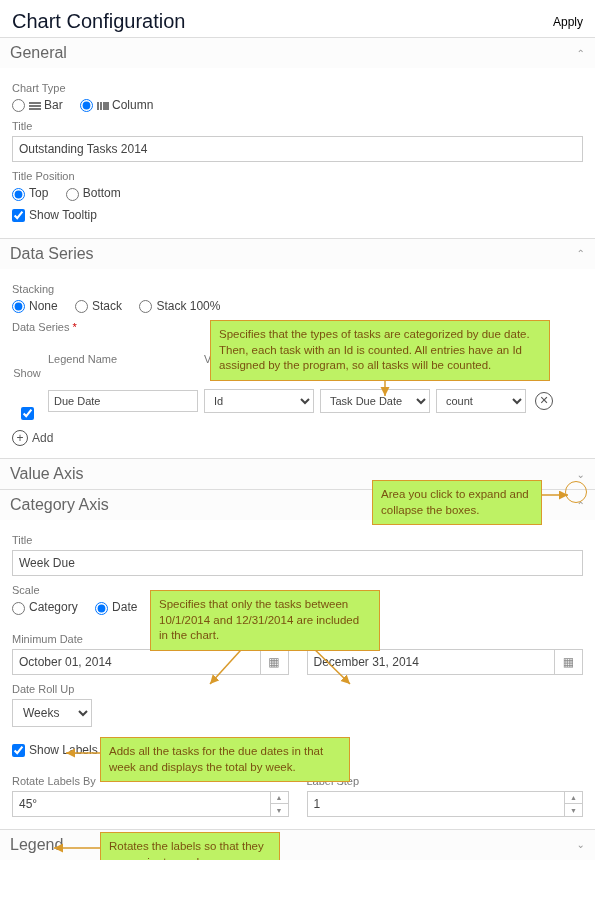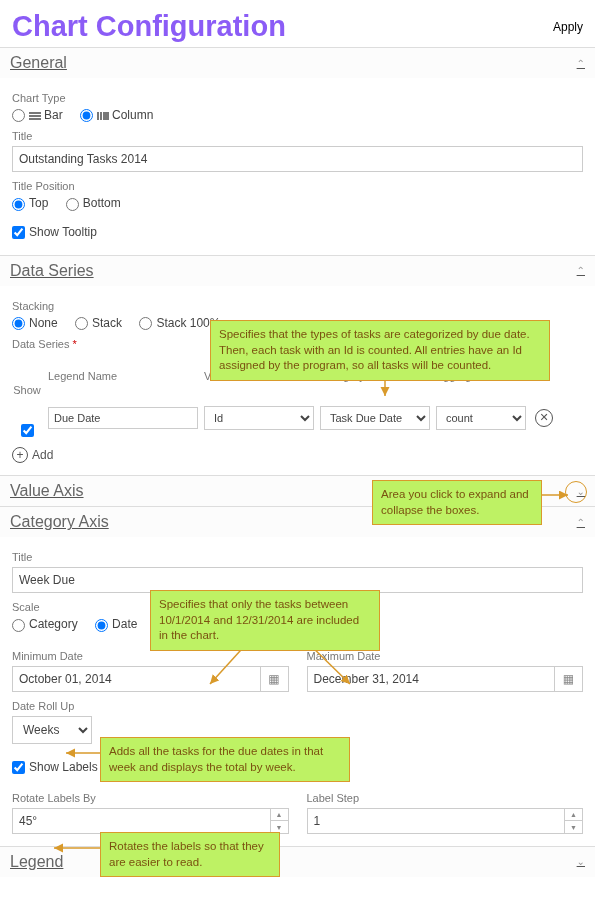--- a/index.html
+++ b/index.html
@@ -11,38 +11,37 @@
     width: 595px;
     position: relative;
   }
   .header {
     display: flex;
     justify-content: space-between;
     align-items: center;
     padding: 10px 12px 4px 12px;
   }
   .header h1 {
-    font-size: 29px;
-    font-weight: 700;
-    color: #8b5cf6;
+    font-size: 20px;
+    font-weight: 400;
+    color: #0f172a;
   }
   .apply {
     color: #000000;
     font-size: 12px;
     cursor: pointer;
   }
   .section-head {
     display: flex;
     justify-content: space-between;
     align-items: center;
     border-top: 1px solid #ddd;
     padding: 6px 10px;
     cursor: pointer;
     background: #fcfcfc;
-    text-decoration: underline;
   }
   .section-head h2 {
     font-size: 16px;
     font-weight: 300;
     color: #666;
   }
   .chev {
     font-size: 10px;
     color: #999;
   }
@@ -153,21 +152,21 @@
 
   <span class="label">Title</span>
   <input class="text-input" value="Outstanding Tasks 2014" style="">
 
   <span class="label">Title Position</span>
   <div class="radio-row">
     <label><input type="radio" name="tp" checked="" style=""><span>Top</span></label>
     <label><input type="radio" name="tp" style=""><span>Bottom</span></label>
   </div>
 
-  <div class="check-row" style="margin-top:14px;">
+  <div class="check-row" style="margin-top:7px;">
     <label><input type="checkbox" checked="" style=""><span>Show Tooltip</span></label>
   </div>
 </div>
 
 <div class="section-head">
   <h2>Data Series</h2>
   <span class="chev">⌃</span>
 </div>
 <div class="section-body">
   <span class="label">Stacking</span>

